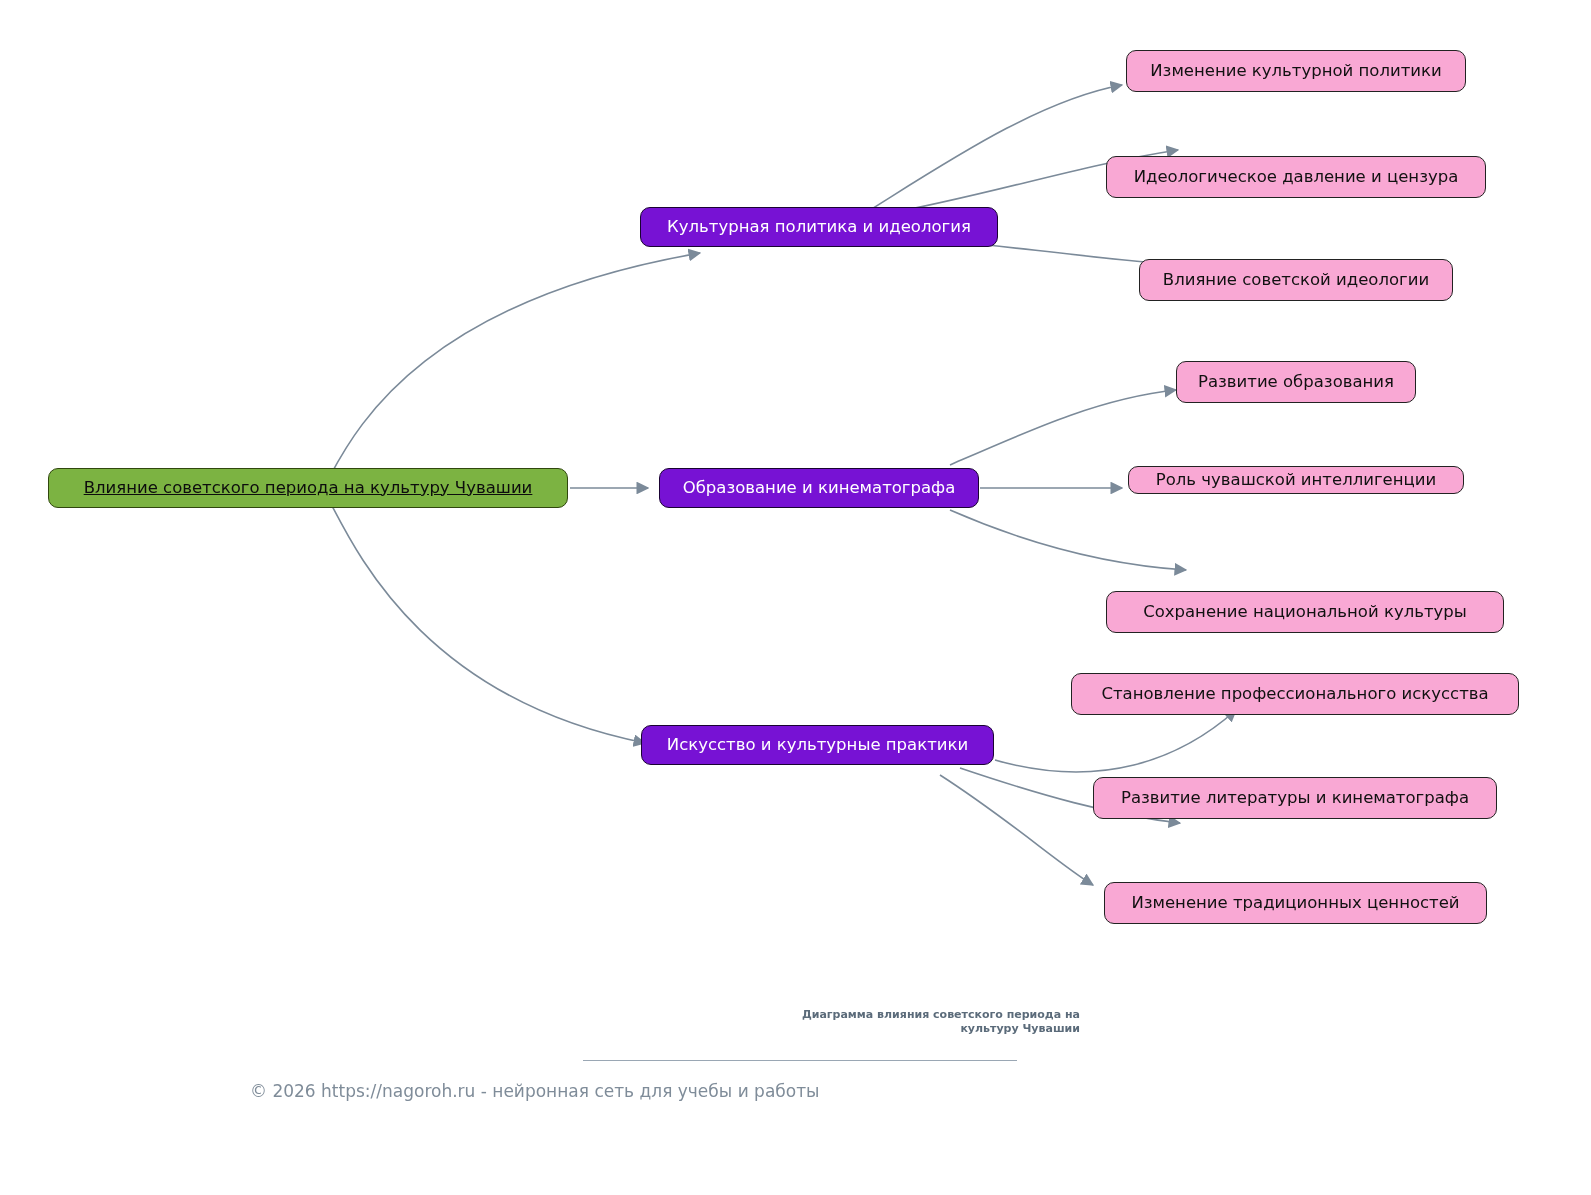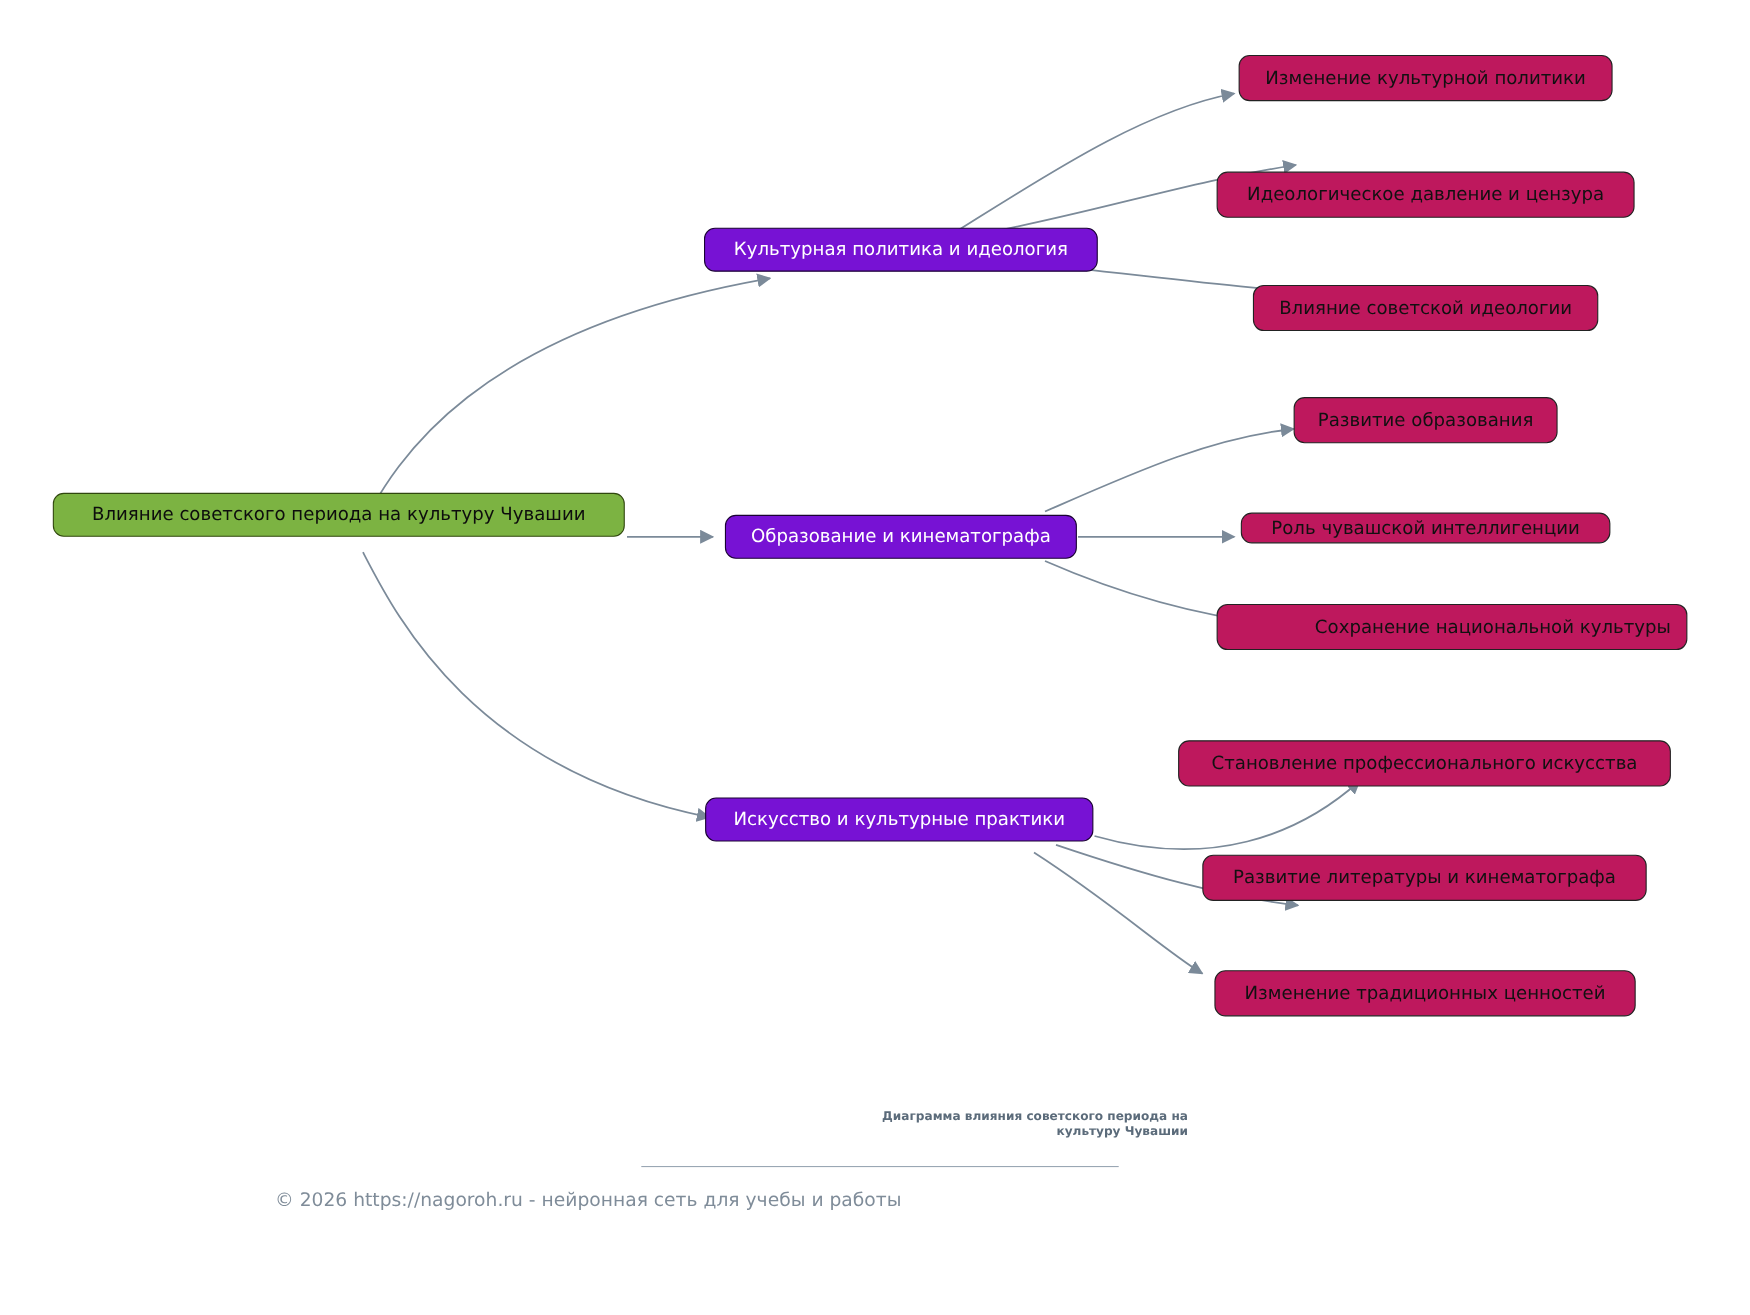--- a/index.html
+++ b/index.html
@@ -50,21 +50,21 @@
     color: #0d0d0d;
     font-size: 16.5px;
   }
   .node.branch {
     background: #7712d4;
     border-color: #1a0233;
     color: #ffffff;
     font-size: 16.5px;
   }
   .node.leaf {
-    background: #be185d;
+    background: #f9a8d4;
     border-color: #222222;
     color: #111111;
   }
   .caption {
     position: absolute;
     text-align: right;
     color: #5b6b7a;
     font-weight: bold;
     font-size: 11px;
     line-height: 1.3;
@@ -112,21 +112,21 @@
       <path d="M 950 465 C 1030 430 1100 398 1176 390"></path>
       <path d="M 980 488 L 1122 488"></path>
       <path d="M 950 510 C 1030 545 1110 565 1186 570"></path>
 
       <path d="M 995 760 C 1100 790 1180 760 1236 710"></path>
       <path d="M 960 768 C 1040 795 1110 815 1180 823"></path>
       <path d="M 940 775 C 1010 820 1060 865 1093 885"></path>
     </g>
   </svg>
 
-  <div class="node root" style="left:48px; top:448px; width:520px; height:40px;">
+  <div class="node root" style="left:48px; top:468px; width:520px; height:40px;text-decoration:underline;">
     <span>Влияние советского периода на культуру Чувашии</span>
   </div>
 
   <div class="node branch" style="left:640px; top:207px; width:358px; height:40px;">
     <span>Культурная политика и идеология</span>
   </div>
 
   <div class="node branch" style="left:659px; top:468px; width:320px; height:40px;">
     <span>Образование и кинематографа</span>
   </div>
@@ -148,21 +148,21 @@
   </div>
 
   <div class="node leaf" style="left:1176px; top:361px; width:240px; height:42px;">
     <span>Развитие образования</span>
   </div>
 
   <div class="node leaf" style="left:1128px; top:466px; width:336px; height:28px;">
     <span>Роль чувашской интеллигенции</span>
   </div>
 
-  <div class="node leaf" style="left:1106px; top:549px; width:428px; height:42px;justify-content:flex-end;">
+  <div class="node leaf" style="left:1106px; top:591px; width:398px; height:42px;">
     <span>Сохранение национальной культуры</span>
   </div>
 
   <div class="node leaf" style="left:1071px; top:673px; width:448px; height:42px;">
     <span>Становление профессионального искусства</span>
   </div>
 
   <div class="node leaf" style="left:1093px; top:777px; width:404px; height:42px;">
     <span>Развитие литературы и кинематографа</span>
   </div>

